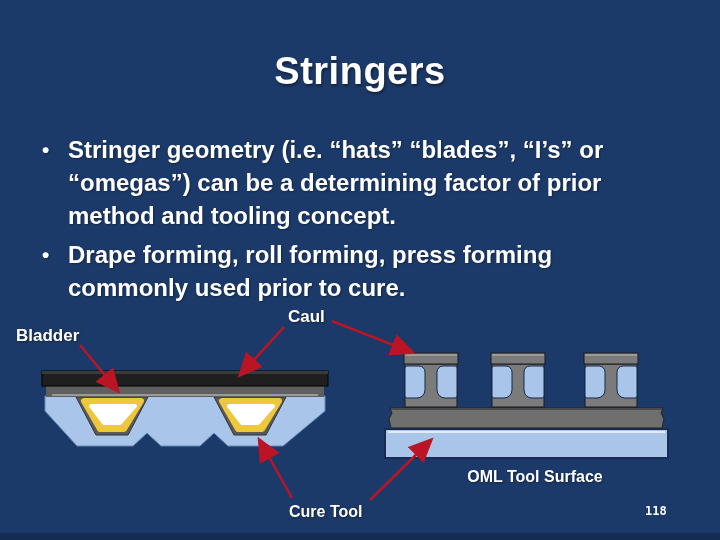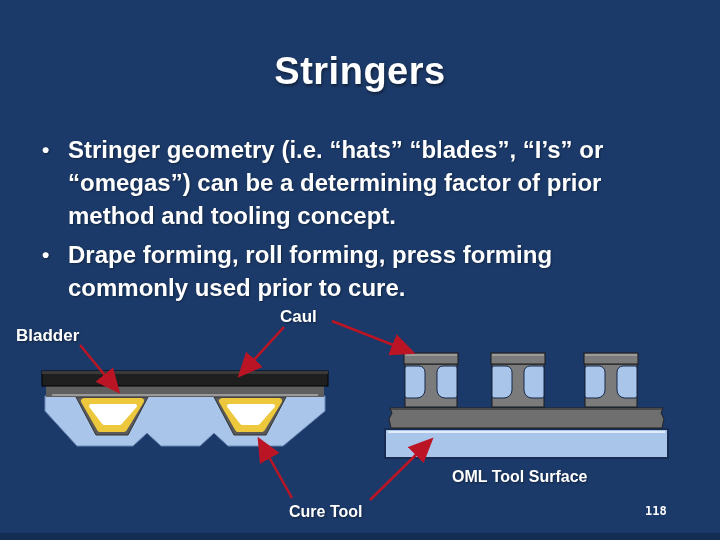--- a/index.html
+++ b/index.html
@@ -15,23 +15,23 @@
     text-shadow:1px 2px 3px rgba(0,0,0,0.45);
   }
   .bullets{position:absolute;top:133px;left:42px;width:628px;}
   .bullet{display:flex;font-size:24px;font-weight:700;line-height:33px;
     text-shadow:1px 1px 2px rgba(0,0,0,0.35);}
   .bullet + .bullet{margin-top:6px;}
   .bullet .dot{flex:none;width:26px;font-size:21px;}
   .diagram-svg{position:absolute;left:0;top:0;width:720px;height:540px;}
   .dlabel{position:absolute;font-weight:700;text-shadow:1px 1px 2px rgba(0,0,0,0.4);white-space:nowrap;}
   .lbl-bladder{left:16px;top:326px;font-size:17px;}
-  .lbl-caul{left:280px;top:307px;font-size:17px;}
+  .lbl-caul{left:288px;top:307px;font-size:17px;}
   .lbl-iml{left:100px;top:468px;width:166px;text-align:center;font-size:16px;}
-  .lbl-oml{left:452px;top:468px;width:166px;text-align:left;font-size:16px;}
+  .lbl-oml{left:452px;top:468px;width:166px;text-align:center;font-size:16px;}
   .lbl-cure{left:289px;top:503px;font-size:16px;}
   .credit{position:absolute;left:16px;top:508px;font-size:17px;font-weight:700;
     text-shadow:1px 1px 2px rgba(0,0,0,0.4);}
   .pagenum{position:absolute;left:645px;top:504px;font-size:12px;font-weight:700;
     font-family:"DejaVu Sans Mono",monospace;}
 </style>
 </head>
 <body>
 
 <div class="slide">

